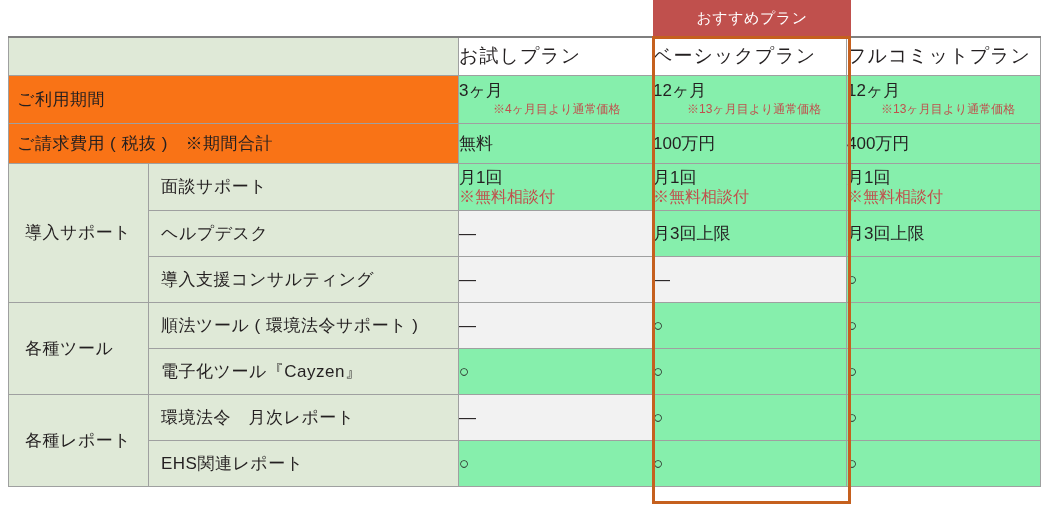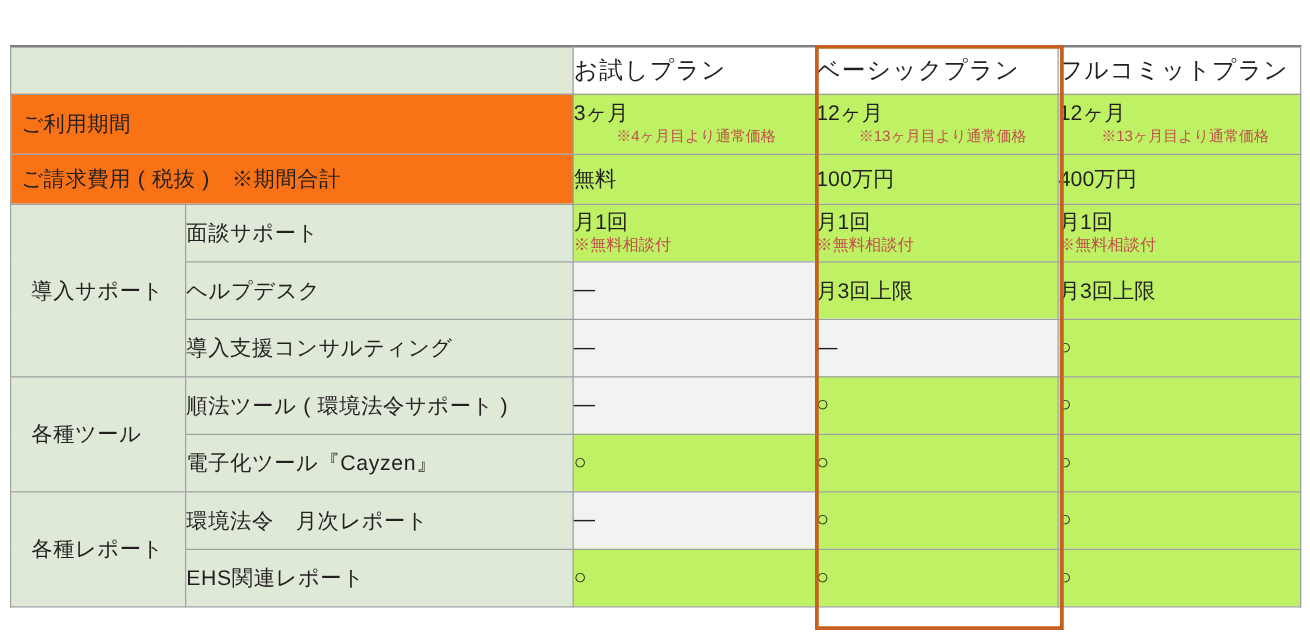--- a/index.html
+++ b/index.html
@@ -94,39 +94,39 @@
   .lab-center {
     background: #dfe9d7;
     text-align: left;
     padding-left: 16px;
     font-size: 17px;
     letter-spacing: 0.5px;
   }
   .sub {
     background: #dfe9d7;
     text-align: left;
-    padding-left: 0;
+    padding-left: 12px;
     font-size: 17px;
     letter-spacing: 0.5px;
   }
 
   .val {
-    background: #bef264;
+    background: #86efac;
     font-size: 17px;
   }
   .val.alt {
     background: #f2f2f2;
   }
   .twoline {
     line-height: 1.15;
     padding: 4px 0;
   }
   .main-line { display: block; font-size: 17px; }
   .note-line { display: block; font-size: 12px; color: #c0504d; margin-top: 2px; margin-left: 34px; }
-  .note-red { color: #c0504d; font-size: 13px; display: block; margin-top: 1px; }
+  .note-red { color: #c0504d; font-size: 16px; display: block; margin-top: 1px; }
 
   .r1 { height: 48px; }
   .r2 { height: 40px; margin-top: 45px; }
   .r3 { height: 46px; }
   .rr { height: 46px; }
 
   
   #highlight {
     position: absolute;
     left: 652px;
@@ -136,20 +136,23 @@
     border: 3px solid #c5601e;
     box-sizing: border-box;
     pointer-events: none;
   }
 </style>
 </head>
 <body>
 
 <div id="wrap">
 
+  <div id="ribbon">
+    <span>おすすめプラン</span>
+  </div>
 
   <table>
     <colgroup>
       <col class="c-lab1">
       <col class="c-lab2">
       <col class="c-p1">
       <col class="c-p2">
       <col class="c-p3">
     </colgroup>
     <tbody>

